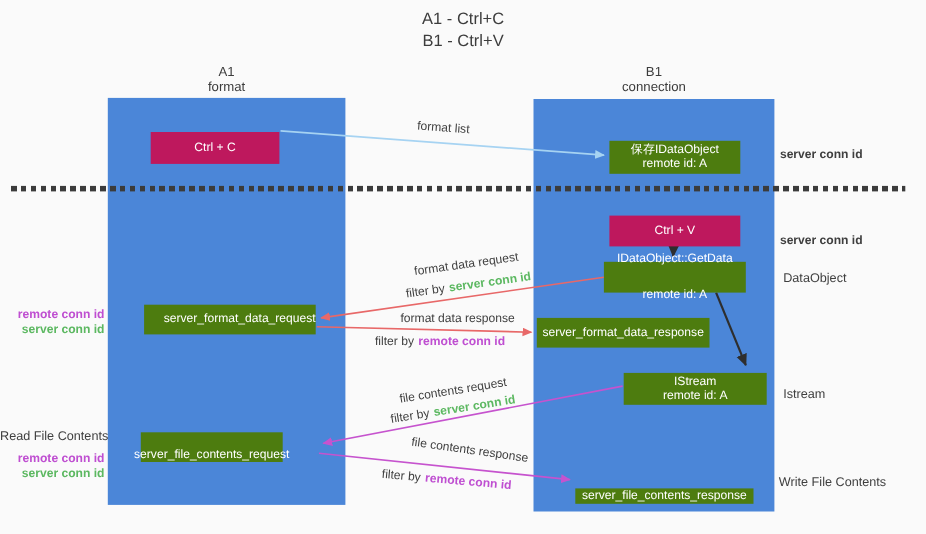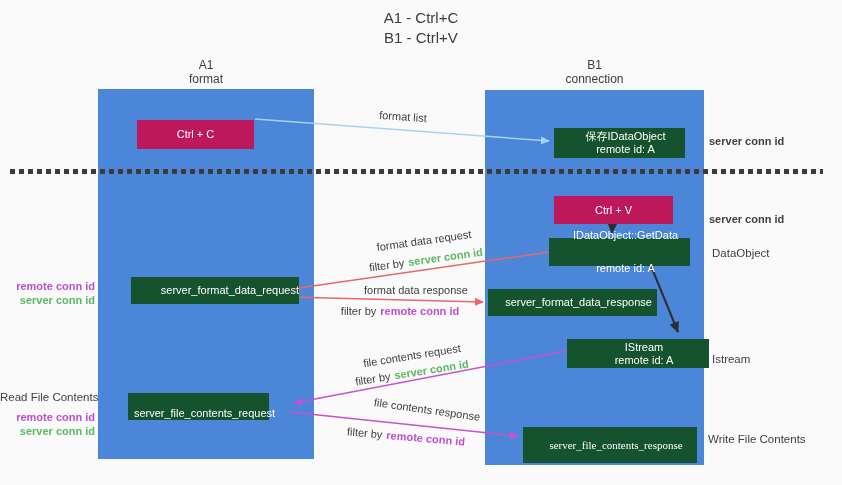--- a/index.html
+++ b/index.html
@@ -22,21 +22,21 @@
   .dotted{
     position:absolute;left:10px;top:169px;width:813px;height:5px;
     background:repeating-linear-gradient(to right,#3b3b3b 0 5px,rgba(0,0,0,0) 5px 9px);
   }
   .arrows{position:absolute;left:0;top:0;pointer-events:none;}
   .node{
     position:absolute;display:flex;flex-direction:column;align-items:center;justify-content:center;
     color:#fff;font-size:11px;line-height:13px;text-align:center;white-space:nowrap;
   }
   .node.green{background:#be185d;margin-top:16px;}
-  .node.orange{background:#14532d;padding-left:12px;}
+  .node.orange{background:#4d7c0f;}
   .elabel{
     position:absolute;font-size:11px;line-height:13px;color:#3f3f3f;white-space:nowrap;
   }
   .fb{margin-right:4px;}
   .c-green{color:#5cb861;font-weight:bold;}
   .c-magenta{color:#bf4fd1;font-weight:bold;}
   .anno-left{
     position:absolute;left:0;width:95px;text-align:right;
     font-size:11px;line-height:14px;white-space:nowrap;
   }
@@ -121,21 +121,21 @@
 
   <div class="node orange" style="left:567px;top:339px;width:130px;height:29px;">
     <span>IStream</span>
     <span>remote id: A</span>
   </div>
 
   <div class="node orange" style="left:128px;top:393px;width:129px;height:27px;justify-content:flex-end;">
     <span>server_file_contents_request</span>
   </div>
 
-  <div class="node orange" style="left:523px;top:427px;width:162px;height:36px;font-family:Liberation Serif, serif;">
+  <div class="node orange" style="left:523px;top:444px;width:162px;height:14px;">
     <span>server_file_contents_response</span>
   </div>
 
   <div class="elabel" style="left:403px;top:117px;transform:translate(-50%,-50%) rotate(4deg);">format list</div>
 
   <div class="elabel" style="left:424px;top:241px;transform:translate(-50%,-50%) rotate(-8deg);">format data request</div>
   <div class="elabel" style="left:426px;top:260px;transform:translate(-50%,-50%) rotate(-8deg);">
     <span class="fb">filter by</span><span class="c-green">server conn id</span>
   </div>
 

